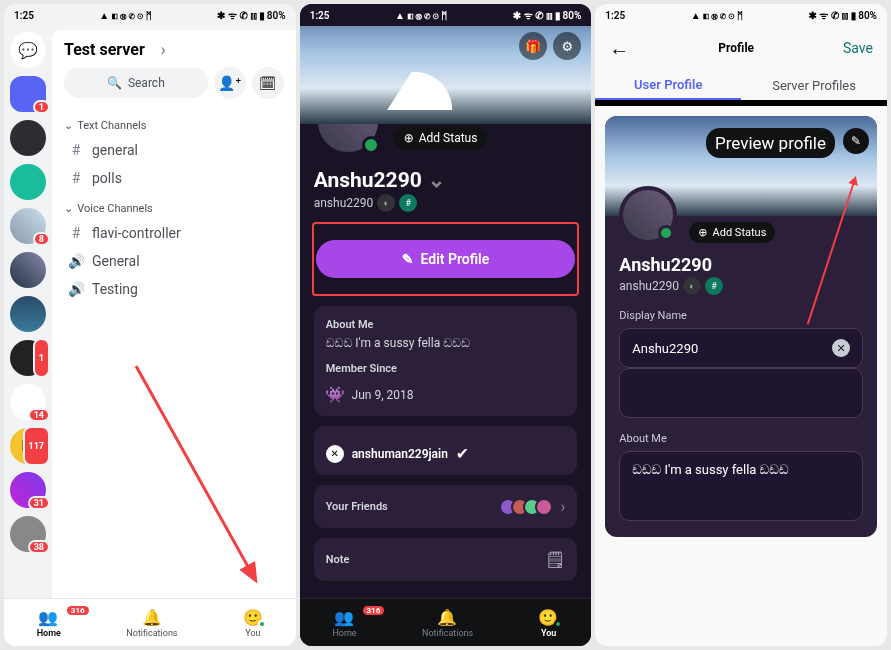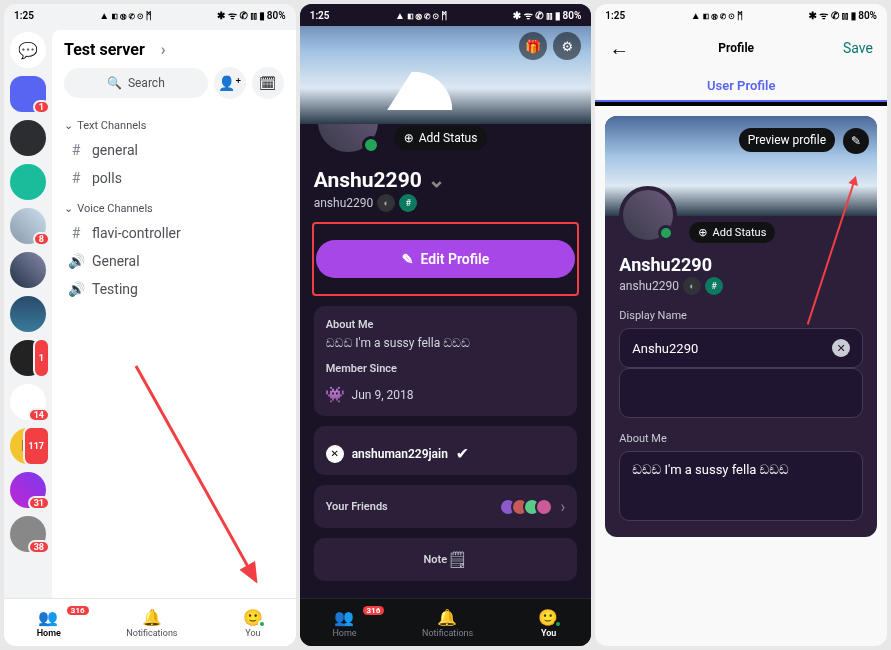--- a/index.html
+++ b/index.html
@@ -66,35 +66,35 @@
   .card-text { font-size: 12px; color: #d4d7dc; }
   .since-row { display: flex; align-items: center; gap: 6px; margin-top: 10px; }
   .conn-row { display: flex; align-items: center; gap: 8px; margin-top: 6px; }
   .xbox-ico { width: 18px; height: 18px; border-radius: 50%; background: #fff; display: flex; align-items: center; justify-content: center; font-size: 10px; color: #000; }
   .friends-row { display: flex; align-items: center; justify-content: space-between; }
   .friend-avs { display: flex; }
   .fav { width: 18px; height: 18px; border-radius: 50%; border: 2px solid #2b1f3a; margin-left: -6px; }
   .bottom-nav.dark { background: #111214; border-top: 1px solid #26282c; }
   .bottom-nav.dark .nav-item { color: #80848e; }
   .bottom-nav.dark .nav-item.active { color: #fff; }
-  .note-row { display:flex; justify-content:center; align-items:center; }
+  .note-row { display:flex; justify-content:space-between; align-items:center; }
 
   
   .s3 { background: #f9f9f9; }
   .s3-top { height: 44px; display: flex; align-items: center; justify-content: space-between; padding: 0 14px; }
   .s3-title { font-weight: 700; font-size: 12px; }
   .s3-save { color: #0f766e; font-size: 14px; }
   .s3-back { font-size: 20px; }
-  .tabs { display: flex; height: 36px; border-bottom: 4px solid #000000; }
+  .tabs { display: flex; height: 36px; border-bottom: 6px solid #000000; }
   .tab { flex: 1; display: flex; align-items: center; justify-content: center; font-size: 13px; color: #4e5058; }
   .tab.active { color: #5865f2; font-weight: 600; border-bottom: 2px solid #5865f2; }
   .s3-scroll { flex: 1; overflow: hidden; }
   .prof-card { margin: 10px; background: #2b1f3a; border-radius: 12px; overflow: hidden; position: relative; }
   .prof-banner { height: 100px; background: linear-gradient(180deg,#4a6a9a 0%,#a4c4e4 40%,#dde8f2 70%,#2a3a4a 100%); position: relative; }
-  .preview-pill { position: absolute; right: 42px; top: 12px; background: #111214; color: #fff; font-size: 12px; padding: 5px 9px; border-radius: 14px; }
+  .preview-pill { position: absolute; right: 42px; top: 12px; background: #111214; color: #fff; font-size: 17px; padding: 5px 9px; border-radius: 14px; }
   .edit-fab { position: absolute; right: 8px; top: 12px; width: 26px; height: 26px; border-radius: 50%; background: #111214; color: #fff; display: flex; align-items: center; justify-content: center; font-size: 12px; }
   .prof-inner { padding: 0 14px 16px; position: relative; }
   .avatar-md { width: 58px; height: 58px; border-radius: 50%; background: linear-gradient(45deg,#3a3a4a,#6a5a7a); border: 4px solid #2b1f3a; position: absolute; top: -30px; left: 14px; }
   .status-dot-md { width: 16px; height: 16px; border-radius: 50%; background: #23a559; border: 3px solid #2b1f3a; position: absolute; bottom: -1px; right: -1px; }
   .add-status-sm { position: absolute; top: 6px; left: 84px; background: #111214; color: #fff; border-radius: 14px; padding: 4px 9px; font-size: 11px; display: flex; align-items: center; gap: 5px; }
   .dn3 { color: #fff; font-size: 18px; font-weight: 700; padding-top: 38px; }
   .form-label { font-size: 11px; color: #c9cdd3; margin: 14px 0 6px; }
   .field { background: #1f1530; border: 1px solid #4a3a5a; border-radius: 10px; padding: 10px 12px; color: #fff; font-size: 13px; min-height: 40px; display: flex; align-items: center; justify-content: space-between; }
   .field.tall { min-height: 50px; align-items: flex-start; }
   .field.taller { min-height: 70px; align-items: flex-start; }
@@ -309,20 +309,21 @@
     <span class="status-icons">▲ ◧ Ⓝ ✆ ⊙ ᛗ</span>
     <span class="status-icons">✱ ᯤ ✆ ⫾⫾ ▮<span>80%</span></span>
   </div>
   <div class="s3-top">
     <span class="s3-back">←</span>
     <span class="s3-title">Profile</span>
     <span class="s3-save">Save</span>
   </div>
   <div class="tabs">
     <div class="tab active">User Profile</div>
+    <div class="tab">Server Profiles</div>
   </div>
   <div class="s3-scroll">
     <div class="prof-card">
       <div class="prof-banner">
         <div class="preview-pill">Preview profile</div>
         <div class="edit-fab">
             <span>✎</span>
           </div>
       </div>
       <div class="prof-inner">

